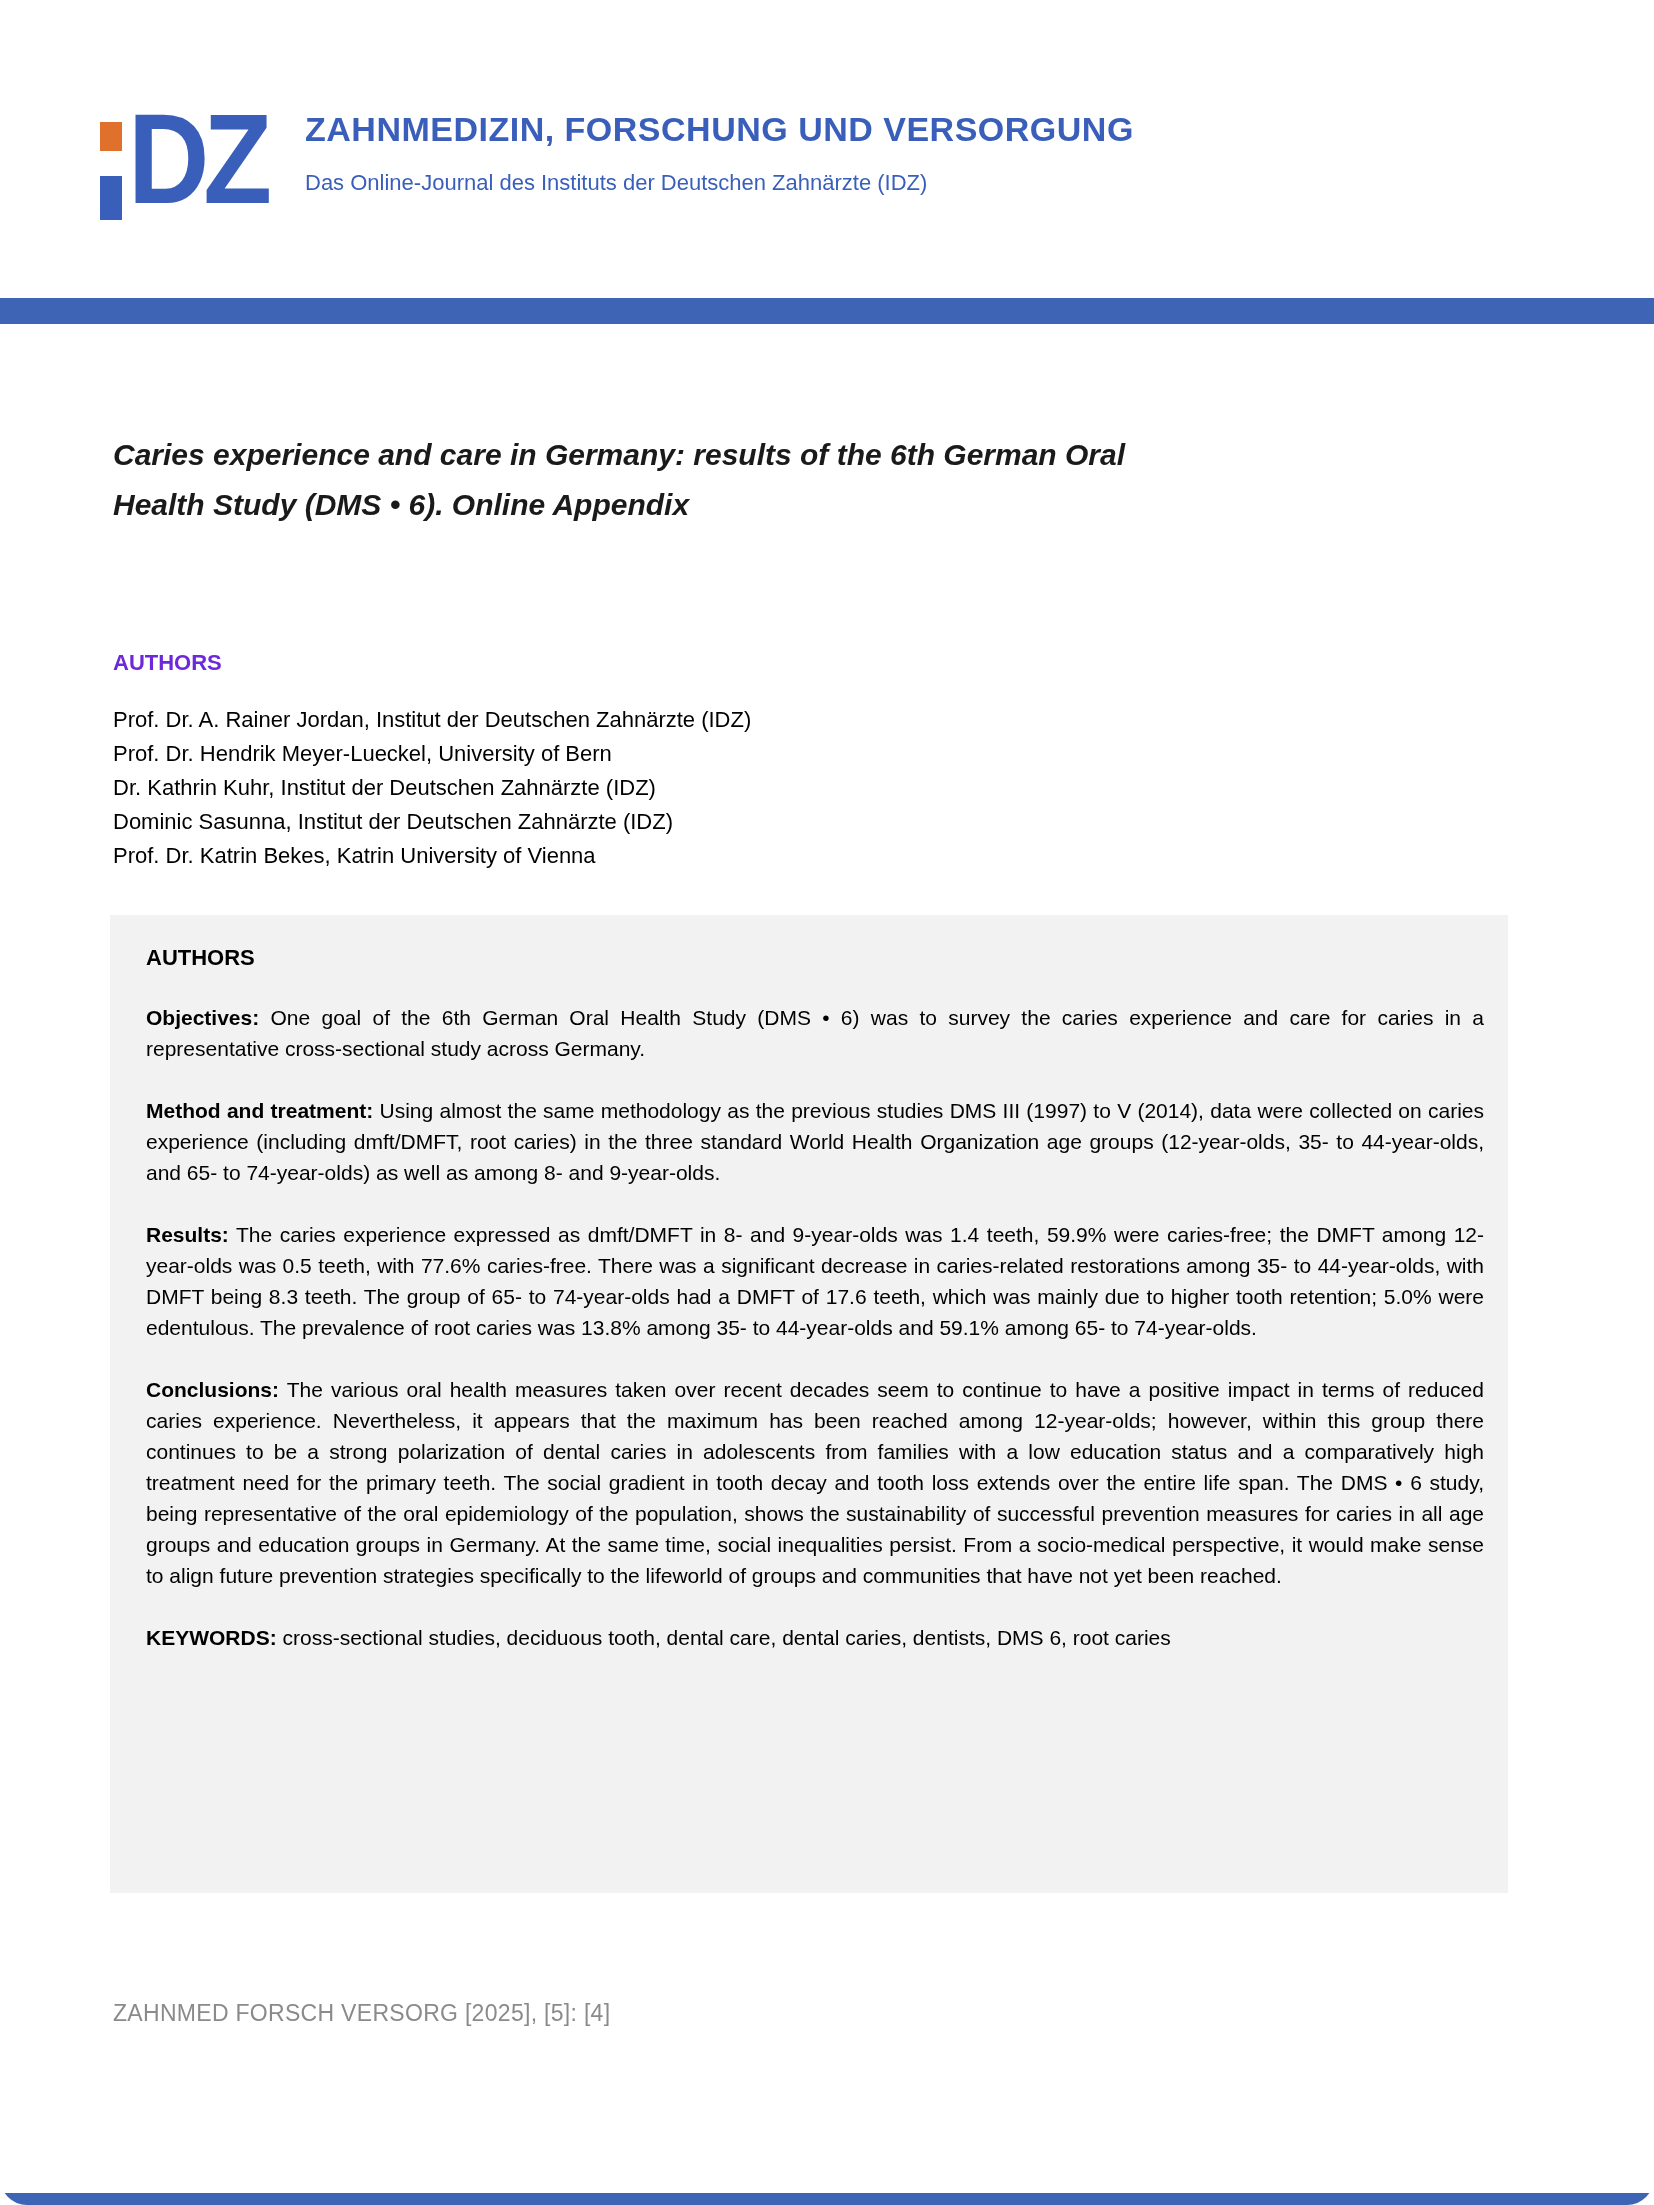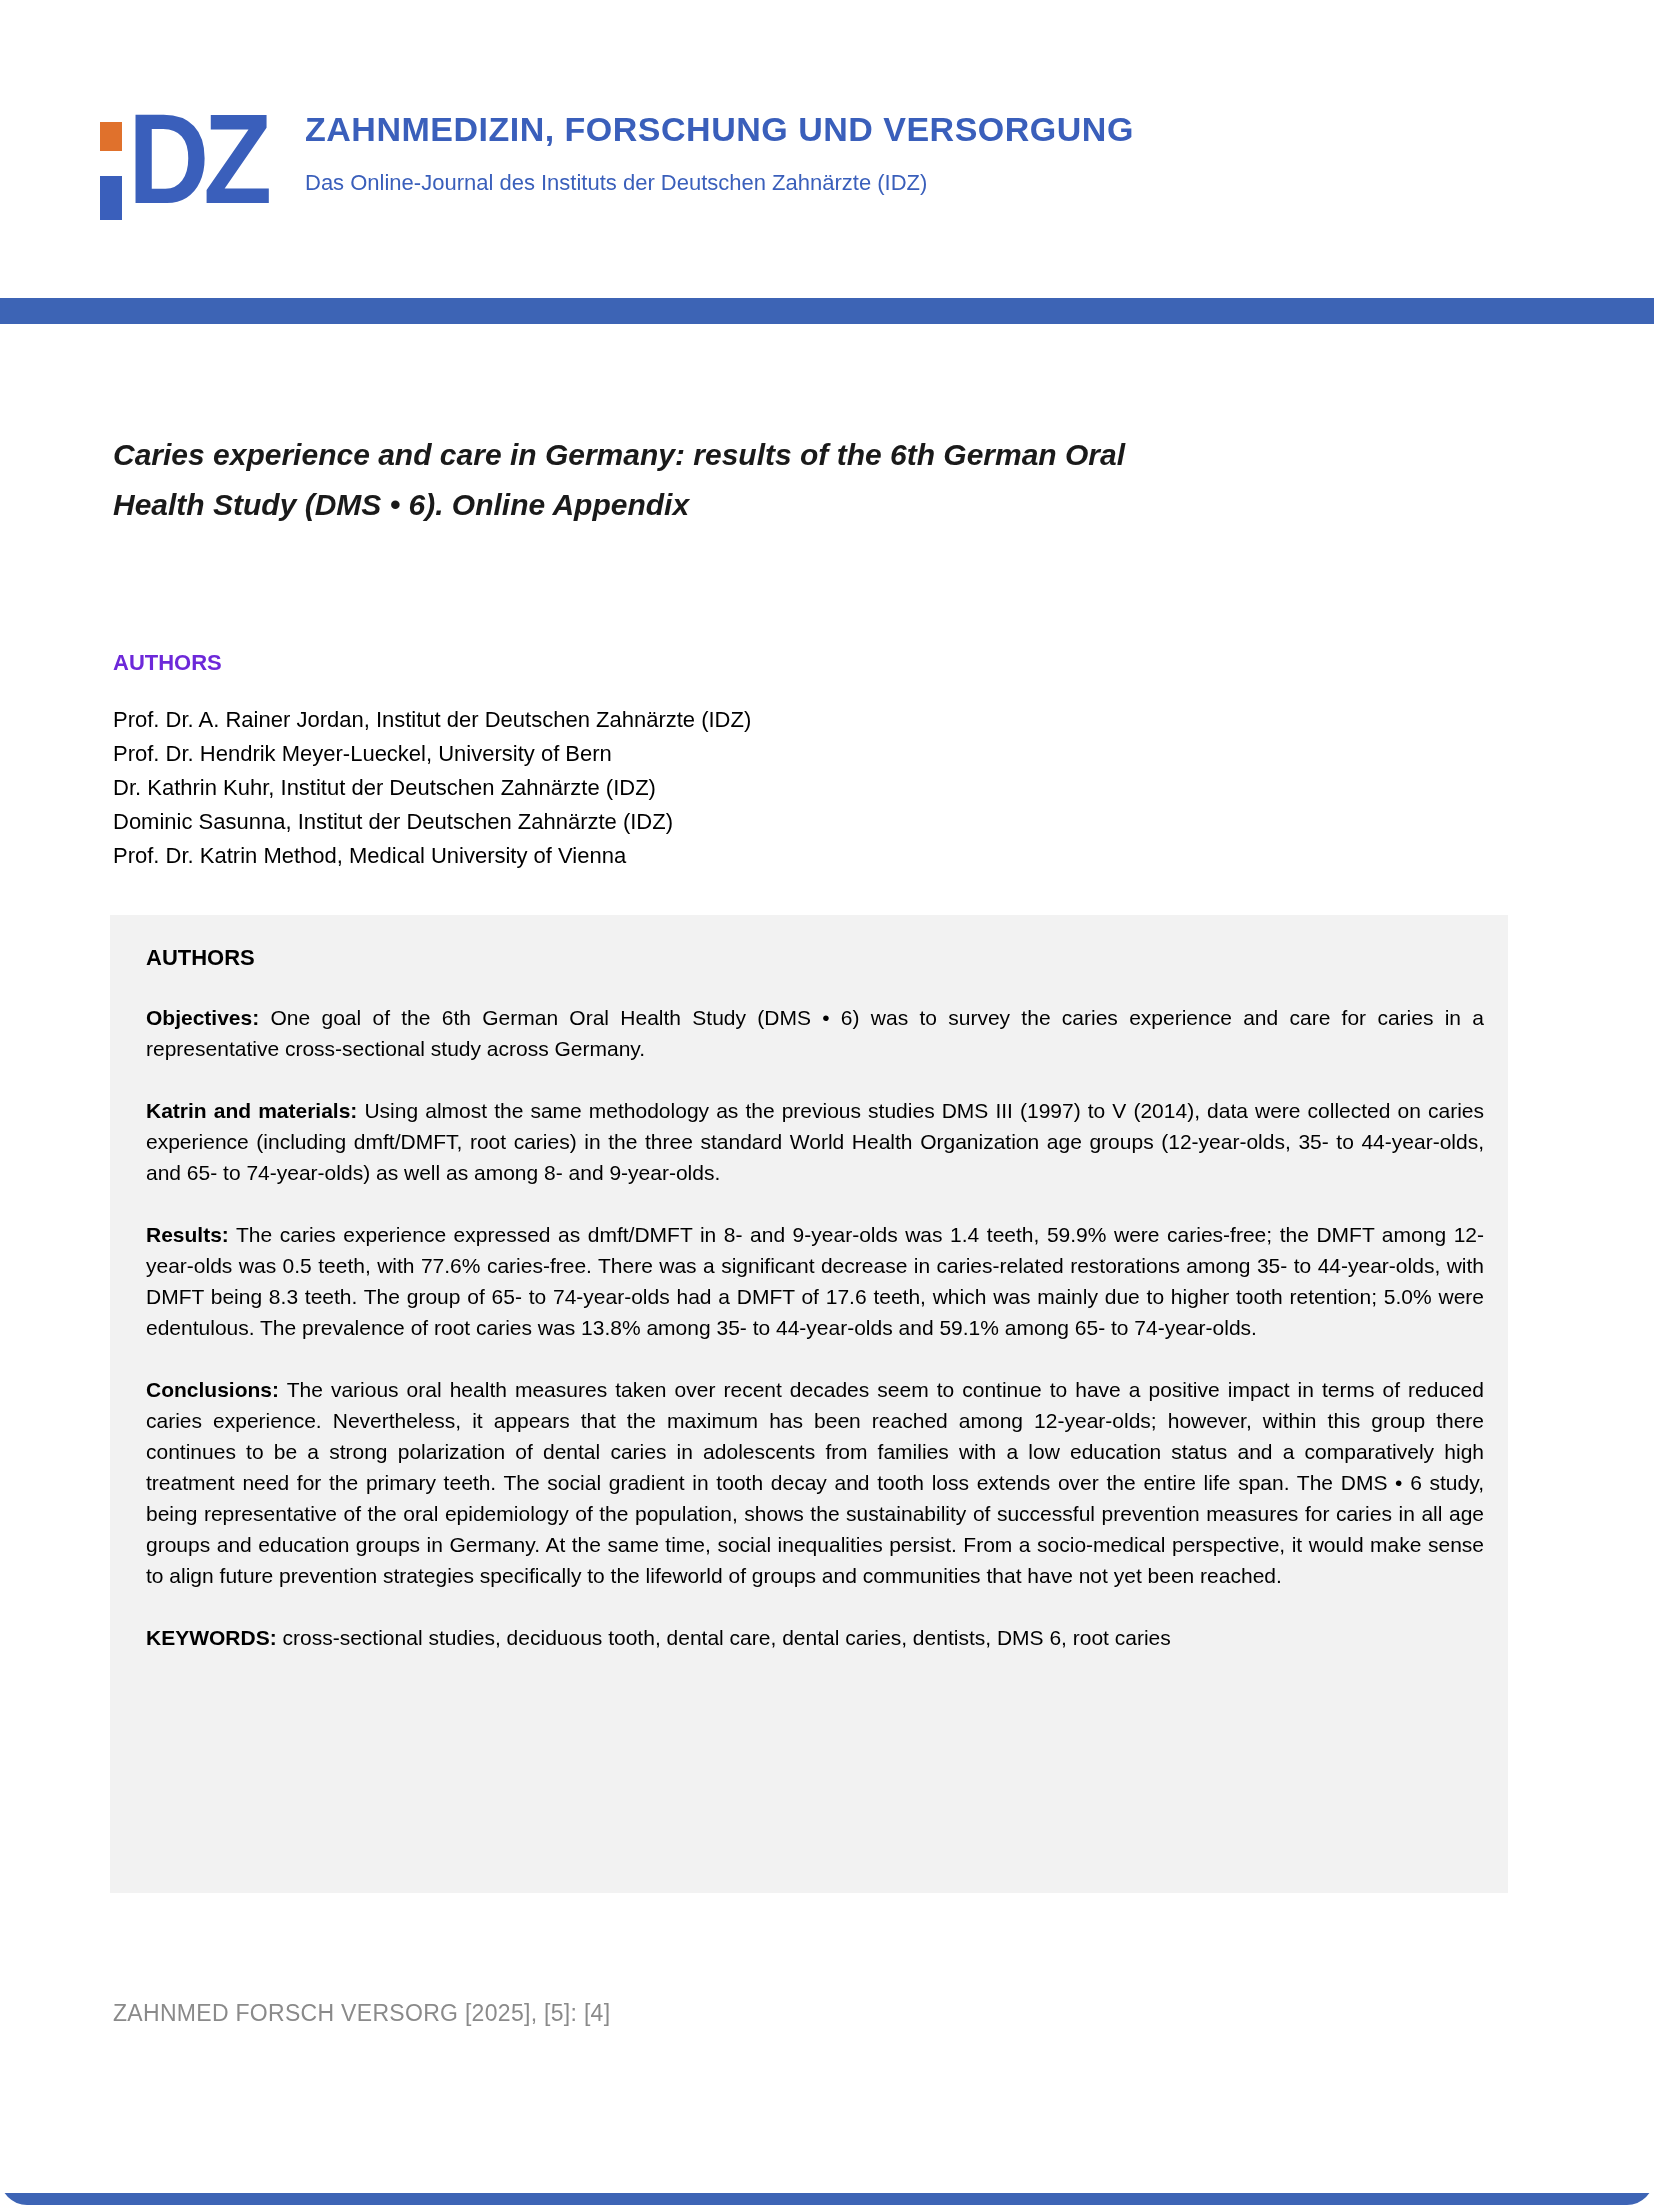--- a/index.html
+++ b/index.html
@@ -95,33 +95,33 @@
   <div class="top-bar"></div>
 
   <div class="article-title">Caries experience and care in Germany: results of the 6th German Oral Health Study (DMS • 6). Online Appendix</div>
 
   <div class="authors-heading">AUTHORS</div>
   <div class="authors-list">
     <div>Prof. Dr. A. Rainer Jordan, Institut der Deutschen Zahnärzte (IDZ)</div>
     <div>Prof. Dr. Hendrik Meyer-Lueckel, University of Bern</div>
     <div>Dr. Kathrin Kuhr, Institut der Deutschen Zahnärzte (IDZ)</div>
     <div>Dominic Sasunna, Institut der Deutschen Zahnärzte (IDZ)</div>
-    <div>Prof. Dr. Katrin Method, Medical University of Vienna</div>
+    <div>Prof. Dr. Katrin Bekes, Katrin University of Vienna</div>
   </div>
 
   <div class="abstract-box">
     <div class="abstract-heading">AUTHORS</div>
 
     <p class="abstract-para">
       <span class="lead">Objectives:</span>
       <span>One goal of the 6th German Oral Health Study (DMS • 6) was to survey the caries experience and care for caries in a representative cross-sectional study across Germany.</span>
     </p>
 
     <p class="abstract-para">
-      <span class="lead">Katrin and materials:</span>
+      <span class="lead">Method and treatment:</span>
       <span>Using almost the same methodology as the previous studies DMS III (1997) to V (2014), data were collected on caries experience (including dmft/DMFT, root caries) in the three standard World Health Organization age groups (12-year-olds, 35- to 44-year-olds, and 65- to 74-year-olds) as well as among 8- and 9-year-olds.</span>
     </p>
 
     <p class="abstract-para">
       <span class="lead">Results:</span>
       <span>The caries experience expressed as dmft/DMFT in 8- and 9-year-olds was 1.4 teeth, 59.9% were caries-free; the DMFT among 12-year-olds was 0.5 teeth, with 77.6% caries-free. There was a significant decrease in caries-related restorations among 35- to 44-year-olds, with DMFT being 8.3 teeth. The group of 65- to 74-year-olds had a DMFT of 17.6 teeth, which was mainly due to higher tooth retention; 5.0% were edentulous. The prevalence of root caries was 13.8% among 35- to 44-year-olds and 59.1% among 65- to 74-year-olds.</span>
     </p>
 
     <p class="abstract-para">
       <span class="lead">Conclusions:</span>

